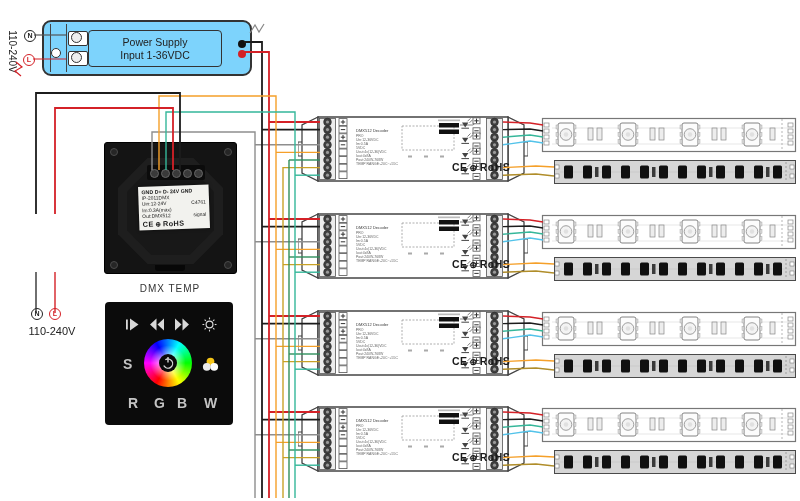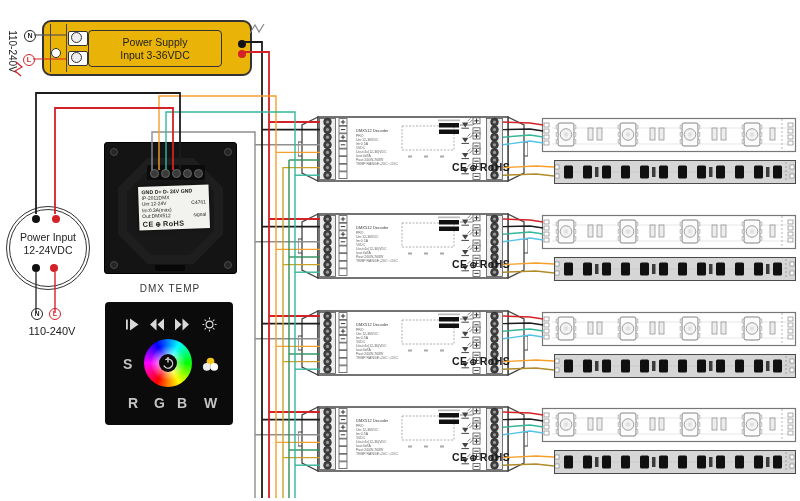--- a/index.html
+++ b/index.html
@@ -1,21 +1,21 @@
 <!DOCTYPE html>
 <html><head>
 <meta charset="utf-8">
 <style>
   html,body{margin:0;padding:0;background:#fff;}
   .canvas{position:relative;width:800px;height:501px;background:#fff;overflow:hidden;
           font-family:"Liberation Sans",sans-serif;color:#222;}
   .a{position:absolute;}
   svg{display:block;}
   
-  .psu{left:42px;top:20px;width:206px;height:52px;border:2px solid #333;border-radius:9px;background:#eab308;z-index:2;}
+  .psu{left:42px;top:20px;width:206px;height:52px;border:2px solid #333;border-radius:9px;background:#7dd3fc;z-index:2;}
   .psu-rail{top:2px;bottom:2px;width:1px;background:#444;}
   .psu-house{width:18px;height:13px;border:1.5px solid #333;border-radius:2px;background:#fff;}
   .screw{width:9px;height:9px;border:1.5px solid #333;border-radius:50%;background:#eee;}
   .psu-hole{left:7px;top:26px;width:8px;height:8px;border:1.2px solid #333;border-radius:50%;background:#fff;}
   .psu-label{left:44px;top:8px;width:134px;height:37px;border:1.5px solid #333;border-radius:4px;
              text-align:center;font-size:10.5px;line-height:13px;padding-top:5px;box-sizing:border-box;color:#222;}
   .dot{width:8px;height:8px;border-radius:50%;}
   .dot.k{background:#111;} .dot.r{background:#d42127;}
   .badge{width:10px;height:10px;border:1.2px solid #222;border-radius:50%;font-size:7px;line-height:10px;
          text-align:center;font-weight:bold;background:#fff;z-index:2;}
@@ -94,40 +94,29 @@
   <div class="psu a">
     <div class="psu-rail a" style="left:6px;"></div>
     <div class="psu-rail a" style="left:22px;"></div>
     <div class="psu-house a" style="left:24px;top:9px;"></div>
     <div class="psu-house a" style="left:24px;top:29px;"></div>
     <div class="screw a" style="left:27px;top:10px;"></div>
     <div class="screw a" style="left:27px;top:30px;"></div>
     <div class="psu-hole a"></div>
     <div class="psu-label a">
       <div>Power Supply</div>
-      <div>Input 3-36VDC</div>
+      <div>Input 1-36VDC</div>
     </div>
     <div class="dot k a" style="left:194px;top:18px;"></div>
     <div class="dot r a" style="left:194px;top:28px;"></div>
   </div>
   <div class="badge a" style="left:24px;top:30px;">N</div>
   <div class="badge red a" style="left:23px;top:54px;">L</div>
   <div class="vtext a" style="left:-16px;top:46px;width:56px;">110-240V</div>
 
-  <div class="pcircle a">
-    <div class="inner"></div>
-    <div class="txt">
-      <div>Power Input</div>
-      <div>12-24VDC</div>
-    </div>
-    <div class="dot k a" style="left:25px;top:8px;"></div>
-    <div class="dot r a" style="left:45px;top:8px;"></div>
-    <div class="dot k a" style="left:25px;top:57px;"></div>
-    <div class="dot r a" style="left:43px;top:57px;"></div>
-  </div>
   <div class="badge a" style="left:31px;top:308px;">N</div>
   <div class="badge red a" style="left:49px;top:308px;">L</div>
   <div class="mains-bottom a">110-240V</div>
 
   <div class="pback a">
     <div class="cscrew a" style="left:5px;top:5px;"></div>
     <div class="cscrew a" style="left:119px;top:5px;"></div>
     <div class="cscrew a" style="left:5px;top:118px;"></div>
     <div class="cscrew a" style="left:119px;top:118px;"></div>
     <div class="oct"></div>

